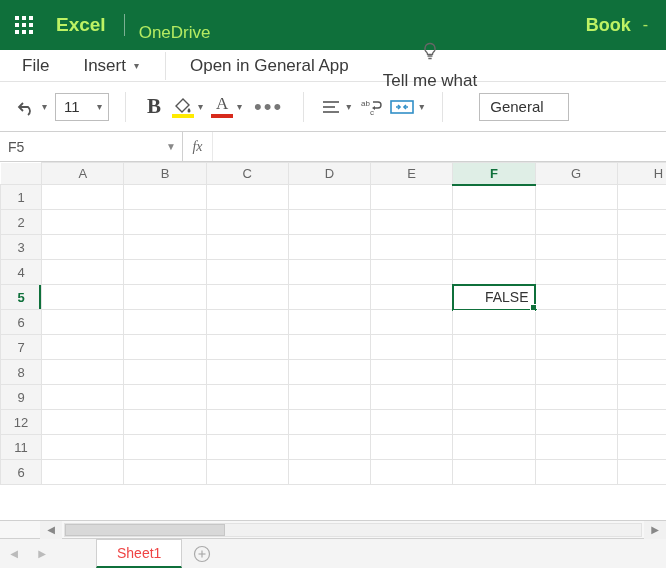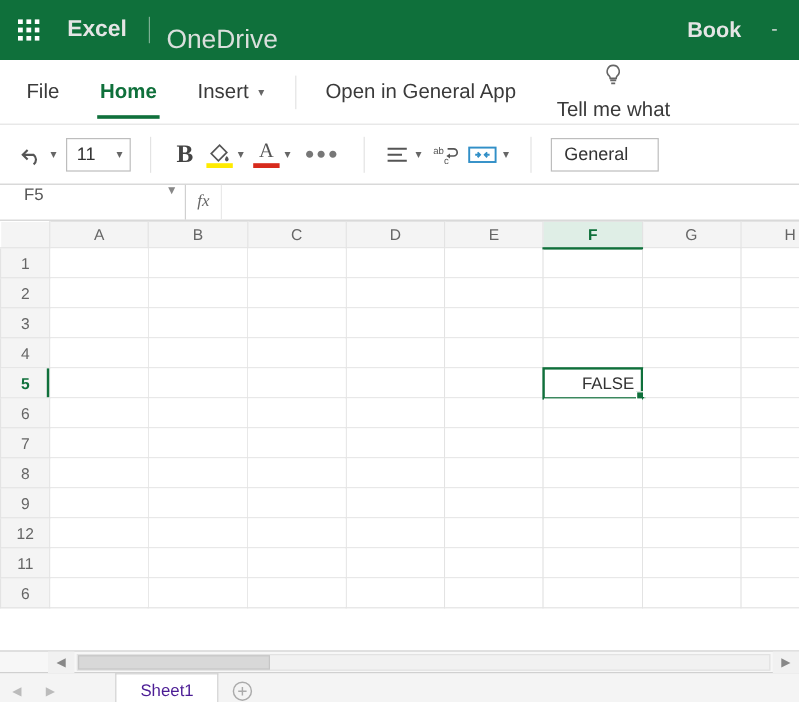--- a/index.html
+++ b/index.html
@@ -1,57 +1,57 @@
 <!DOCTYPE html>
 <html><head>
 <meta charset="utf-8">
 <style>
   * { box-sizing: border-box; margin: 0; padding: 0; font-family: "Segoe UI", Arial, sans-serif; }
   body { width: 666px; height: 585px; overflow: hidden; background: #fff; position: relative; }
 
   
-  .titlebar { height: 50px; background: #0f703b; color: #e5e5e5; display: flex; align-items: center; padding: 0 8px 0 0; font-size: 16px; }
+  .titlebar { height: 50px; background: #0f703b; color: #bef264; display: flex; align-items: center; padding: 0 8px 0 0; font-size: 16px; }
   .waffle { width: 48px; height: 48px; display: flex; align-items: center; justify-content: center; cursor: pointer; }
   .waffle svg { fill: #fff; }
   .titlebar .sep { width: 1px; height: 22px; background: rgba(255,255,255,0.45); margin: 0 14px; }
   .titlebar .brand { font-size: 19px; font-weight: 600; margin-left: 8px; margin-right: 4px; }
-  .titlebar .onedrive { font-size: 22px; font-weight: 400; opacity: 0.95; margin-top: 15px; }
+  .titlebar .onedrive { font-size: 17px; font-weight: 400; opacity: 0.95; margin-top: 15px; }
   .titlebar .spacer { flex: 1; }
-  .titlebar .bookname { font-size: 18px; font-weight: 600; margin-right: 25px; }
+  .titlebar .bookname { font-size: 18px; font-weight: 600; margin-right: 12px; }
   .titlebar .dash { opacity: 0.9; margin-right: 10px; }
   .titlebar .saved { font-size: 16px; opacity: 0.95; }
 
   
-  .menubar { height: 54px; border-bottom: 1px solid #e3e3e3; display: flex; align-items: center; padding: 0 10px 0 20px; font-size: 17px; color: #3a3a3a; gap: 30px; }
+  .menubar { height: 32px; border-bottom: 1px solid #e3e3e3; display: flex; align-items: center; padding: 0 10px 0 20px; font-size: 17px; color: #3a3a3a; gap: 30px; }
   .menu-item { padding: 6px 2px; cursor: pointer; display: flex; align-items: center; gap: 6px; }
   .menu-item.active { color: #0f703b; font-weight: 600; position: relative; }
   .menu-item.active::after { content: ""; position: absolute; left: 0; right: 0; bottom: -6px; height: 3px; background: #0f703b; }
   .menu-sep { width: 1px; height: 28px; background: #e3e3e3; margin: 0 -8px 0 -8px; }
   .bulb { width: 20px; height: 20px; }
 
   
   .ribbon { height: 50px; border-bottom: 1px solid #d0d0d0; display: flex; align-items: center; padding: 0 8px 0 14px; gap: 10px; color: #555; }
   .rib-group { display: flex; align-items: center; gap: 6px; }
   .rib-sep { width: 1px; height: 30px; background: #e3e3e3; margin: 0 6px; }
   .undo { display: flex; align-items: center; gap: 2px; cursor: pointer; }
   .undo svg { stroke: #555; fill: none; }
   .fontsize { display: flex; align-items: center; height: 28px; border: 1px solid #bdbdbd; background: #fff; padding: 0 0 0 8px; font-size: 15px; color: #333; cursor: pointer; min-width: 54px; }
   .fontsize .dd { margin-left: auto; padding: 0 6px; }
   .bold { font-family: "Times New Roman", serif; font-weight: 700; font-size: 21px; cursor: pointer; color:#444; width: 24px; text-align: center; }
   .color-btn { display: flex; align-items: center; gap: 2px; cursor: pointer; }
   .paint { position: relative; width: 22px; height: 22px; }
   .paint .bar { position: absolute; left: 0; right: 0; bottom: 0; height: 4px; }
   .more-dots { font-size: 22px; letter-spacing: 2px; color: #777; cursor: pointer; padding: 0 4px; }
   .align-btn, .wrap-btn, .merge-btn { display: flex; align-items: center; gap: 2px; cursor: pointer; }
-  .numfmt { height: 28px; border: 1px solid #bdbdbd; background: #fff; display: flex; align-items: center; padding: 0 10px; font-size: 15px; color: #333; min-width: 90px; cursor: pointer; }
+  .numfmt { height: 28px; border: 1px solid #bdbdbd; background: #fff; display: flex; align-items: center; padding: 0 10px; font-size: 15px; color: #333; min-width: 90px; cursor: pointer; margin-left: 20px; }
   .chev { font-size: 10px; color: #666; padding: 0 2px; }
 
   
   .fbar { height: 30px; border-bottom: 1px solid #d0d0d0; display: flex; align-items: stretch; font-size: 14px; color: #555;}
-  .namebox { width: 155px; border-right: 1px solid #d0d0d0; display: flex; padding: 0 6px 0 20px; }
+  .namebox { width: 183px; border-right: 1px solid #d0d0d0; display: flex; align-items: center; padding: 0 6px 0 8px; }
   .namebox .dd { margin-left: auto; color: #888; font-size: 10px;}
   .fx { width: 30px; display: flex; align-items: center; justify-content: center; font-style: italic; font-family: "Times New Roman", serif; color: #666; border-right: 1px solid #e9e9e9;}
   .formula { flex: 1; display: flex; align-items: center; padding: 0 10px; color: #444; }
 
   
   .gridwrap { position: relative; height: 358px; overflow: hidden; }
   table.grid { border-collapse: collapse; table-layout: fixed; width: 700px; }
   table.grid th, table.grid td { border: 1px solid #e3e3e3; }
   table.grid thead th { height: 22px; background: #f4f4f4; color: #666; font-weight: 400; font-size: 13px; }
   table.grid thead th.corner { width: 40px; background: #f4f4f4; border-top: none; border-left: none; }
@@ -71,21 +71,21 @@
   
   .hscroll { height: 18px; display: flex; align-items: center; border-top: 1px solid #d0d0d0; background: #f7f7f7; }
   .hs-btn { width: 22px; height: 18px; display: flex; align-items: center; justify-content: center; color: #888; font-size: 10px; background: #f1f1f1; cursor: pointer;}
   .hs-gap { width: 40px; }
   .hs-track { flex: 1; height: 14px; background: #f1f1f1; border: 1px solid #e2e2e2; position: relative; margin: 0 2px;}
   .hs-thumb { position: absolute; left: 0; top: 0; bottom: 0; width: 160px; background: #d8d8d8; border: 1px solid #c6c6c6;}
 
   
   .sheettabs { height: 30px; display: flex; align-items: stretch; background: #f4f4f4; border-top: 1px solid #d0d0d0;}
   .st-nav { width: 28px; display: flex; align-items: center; justify-content: center; font-size: 10px; color: #bbb; }
-  .st-tab { background: #fff; border-top: 1px solid #d0d0d0; border-right: 1px solid #d0d0d0; border-left: 1px solid #d0d0d0; border-bottom: 2px solid #0f703b; padding: 0 20px; display: flex; align-items: center; font-size: 14px; color: #4c1d95; margin-left: 40px;}
+  .st-tab { background: #fff; border-top: 1px solid #d0d0d0; border-right: 1px solid #d0d0d0; border-left: 1px solid #d0d0d0; border-bottom: 2px solid #0f703b; padding: 0 20px; display: flex; align-items: center; font-size: 14px; color: #ef4444; margin-left: 40px;}
   .st-add { width: 40px; display: flex; align-items: center; justify-content: center; color: #999; cursor: pointer;}
   .st-add svg circle { stroke: #aaa; fill: none; }
 </style>
 </head>
 <body>
 
 <div class="titlebar">
   <div class="waffle">
     <svg width="18" height="18" viewBox="0 0 18 18">
         <rect x="0" y="0" width="4" height="4"></rect>
@@ -102,21 +102,20 @@
   <span class="brand">Excel</span>
   <span class="sep"></span>
   <span class="onedrive">OneDrive</span>
   <span class="spacer"></span>
   <span class="bookname">Book</span>
   <span class="dash">-</span>
 </div>
 
 <div class="menubar">
   <div class="menu-item">File</div>
-  <div class="menu-item active">Home</div>
   <div class="menu-item">
     <span>Insert</span>
     <span class="chev">▾</span>
   </div>
   <div class="menu-sep"></div>
   <div class="menu-item">Open in General App</div>
   <div class="menu-item" style="gap:10px;flex-direction:column;">
     <svg class="bulb" viewBox="0 0 24 24" fill="none" stroke="#666" stroke-width="1.6">
         <path d="M9 18h6M10 21h4M12 3a6 6 0 0 0-4 10.5c.7.7 1 1.5 1 2.5h6c0-1 .3-1.8 1-2.5A6 6 0 0 0 12 3z"></path>
       </svg>

